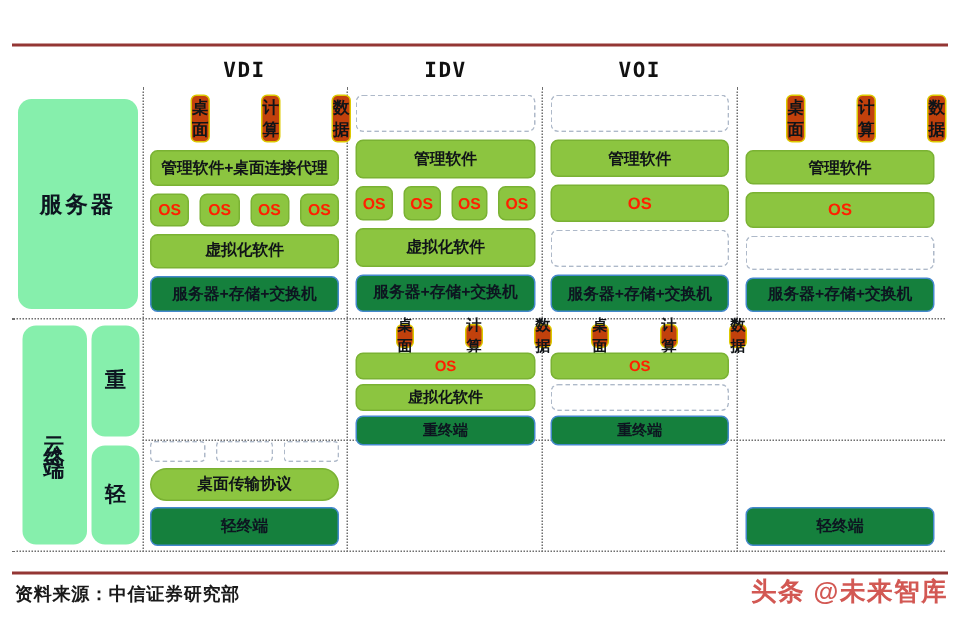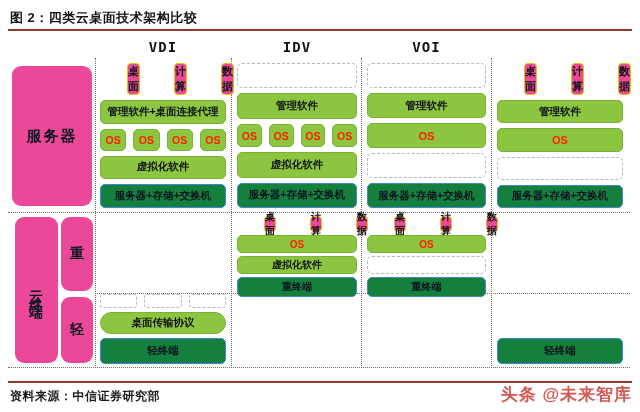--- a/index.html
+++ b/index.html
@@ -10,42 +10,42 @@
   
   .title{position:absolute;left:10px;top:9px;font-size:13px;font-weight:bold;color:#141414;letter-spacing:.5px;}
   .title-rule{position:absolute;left:8px;top:29px;width:624px;height:2px;background:#943634;}
   
   .col-header{position:absolute;top:38px;height:18px;line-height:18px;text-align:center;
     font-family:"DejaVu Sans Mono","Liberation Mono",monospace;font-weight:bold;font-size:14px;letter-spacing:1px;color:#111;}
   
   .vline{position:absolute;top:58px;height:310px;width:0;border-left:1.5px dotted #6f6f6f;}
   .hline{position:absolute;height:0;border-top:1.5px dotted #6f6f6f;}
   
-  .bluebig{position:absolute;background:#ec4899;border-radius:9px;display:flex;align-items:center;justify-content:center;
+  .bluebig{position:absolute;background:#86efac;border-radius:9px;display:flex;align-items:center;justify-content:center;
     font-weight:bold;color:#0d1520;}
   .server-label{left:12px;top:66px;width:80px;height:140px;font-size:15px;letter-spacing:2px;}
   .terminal-label{left:15px;top:217px;width:43px;height:146px;font-size:14px;writing-mode:vertical-rl;letter-spacing:7px;}
   .heavy-label{left:61px;top:217px;width:32px;height:74px;font-size:14px;}
   .light-label{left:61px;top:297px;width:32px;height:66px;font-size:14px;}
   
   .col{position:absolute;top:63px;width:126px;}
   .sec{display:flex;flex-direction:column;}
   .server-sec{height:145px;gap:5px;}
   .server-sec > *{flex:1;}
   .heavy-sec{margin-top:8px;height:76px;gap:3px;justify-content:flex-start;}
   .light-sec{margin-top:6px;height:66px;gap:4px;justify-content:flex-end;}
   
   .box{display:flex;align-items:center;justify-content:center;border-radius:5px;
     font-weight:bold;font-size:10.5px;white-space:nowrap;color:#101418;}
   .box.green{background:#8cc540;border:1px solid #7ab233;}
   .box.os_green{background:#8cc540;border:1px solid #7ab233;color:#ff2000;font-size:11px;}
   .box.blue{background:#15803d;border:1px solid #4488cc;color:#0d1520;}
   .box.placeholder{background:#ffffff;border:1.5px dashed #aeb9c9;}
   .row{display:flex;gap:7px;}
-  .chip{flex:1;display:flex;align-items:center;justify-content:center;background:#ec4899;border:1px solid #ddc900;
+  .chip{flex:1;display:flex;align-items:center;justify-content:center;background:#c2410c;border:1px solid #ddc900;
     border-radius:4px;font-weight:bold;font-size:11px;color:#101418;margin-left:27px;}
   .osrow .osbox{flex:1;display:flex;align-items:center;justify-content:center;background:#8cc540;border:1px solid #7ab233;
     border-radius:5px;font-weight:bold;font-size:10.5px;color:#ff2000;}
   .minirow .minibox{flex:1;background:#fff;border:1.5px dashed #aeb9c9;border-radius:3px;}
   
   .heavy-sec .row,.heavy-sec .box{height:16px;flex:0 0 auto;}
   .heavy-sec .box.blue{height:18px;}
   .heavy-sec .chip{font-size:10px;}
   .heavy-sec .box{font-size:10px;}
   .heavy-sec .box.os_green{font-size:10px;}
@@ -56,21 +56,20 @@
   .footer-rule{position:absolute;left:8px;top:381px;width:624px;height:2px;background:#943634;}
   .source{position:absolute;left:10px;top:388px;font-size:12px;font-weight:bold;color:#1a1a1a;letter-spacing:.5px;}
   .watermark{position:absolute;right:8px;top:383px;font-size:17px;font-weight:bold;color:#cf4a45;
     letter-spacing:1px;opacity:.92;}
 </style>
 </head>
 <body>
 
 <div class="frame">
 
-  <div class="title">图 2：四类云桌面技术架构比较</div>
   <div class="title-rule"></div>
 
   <div class="col-header" style="left:100px;width:126px;">VDI</div>
   <div class="col-header" style="left:237px;width:120px;">IDV</div>
   <div class="col-header" style="left:367px;width:119px;text-align:center;">VOI</div>
 
   <div class="vline" style="left:95px;"></div>
   <div class="vline" style="left:231px;"></div>
   <div class="vline" style="left:361px;"></div>
   <div class="vline" style="left:491px;"></div>

